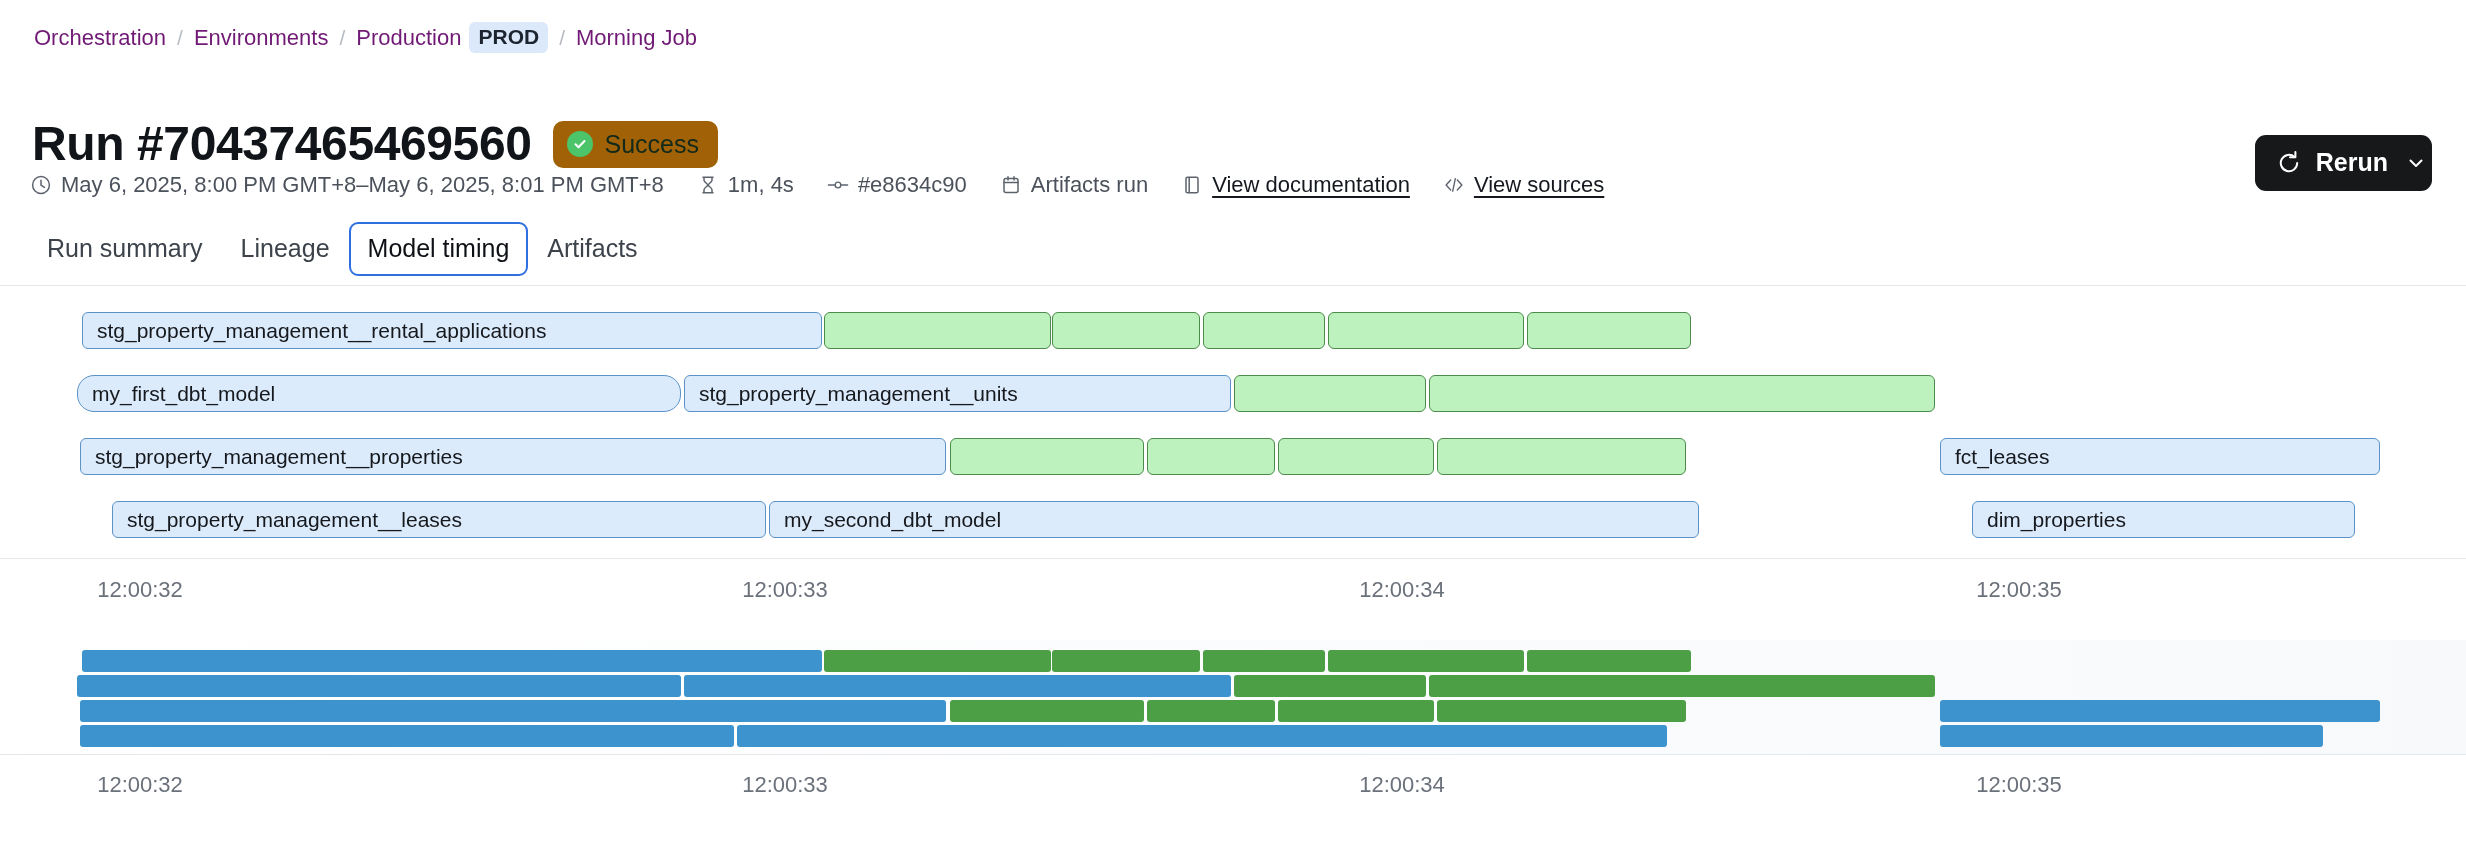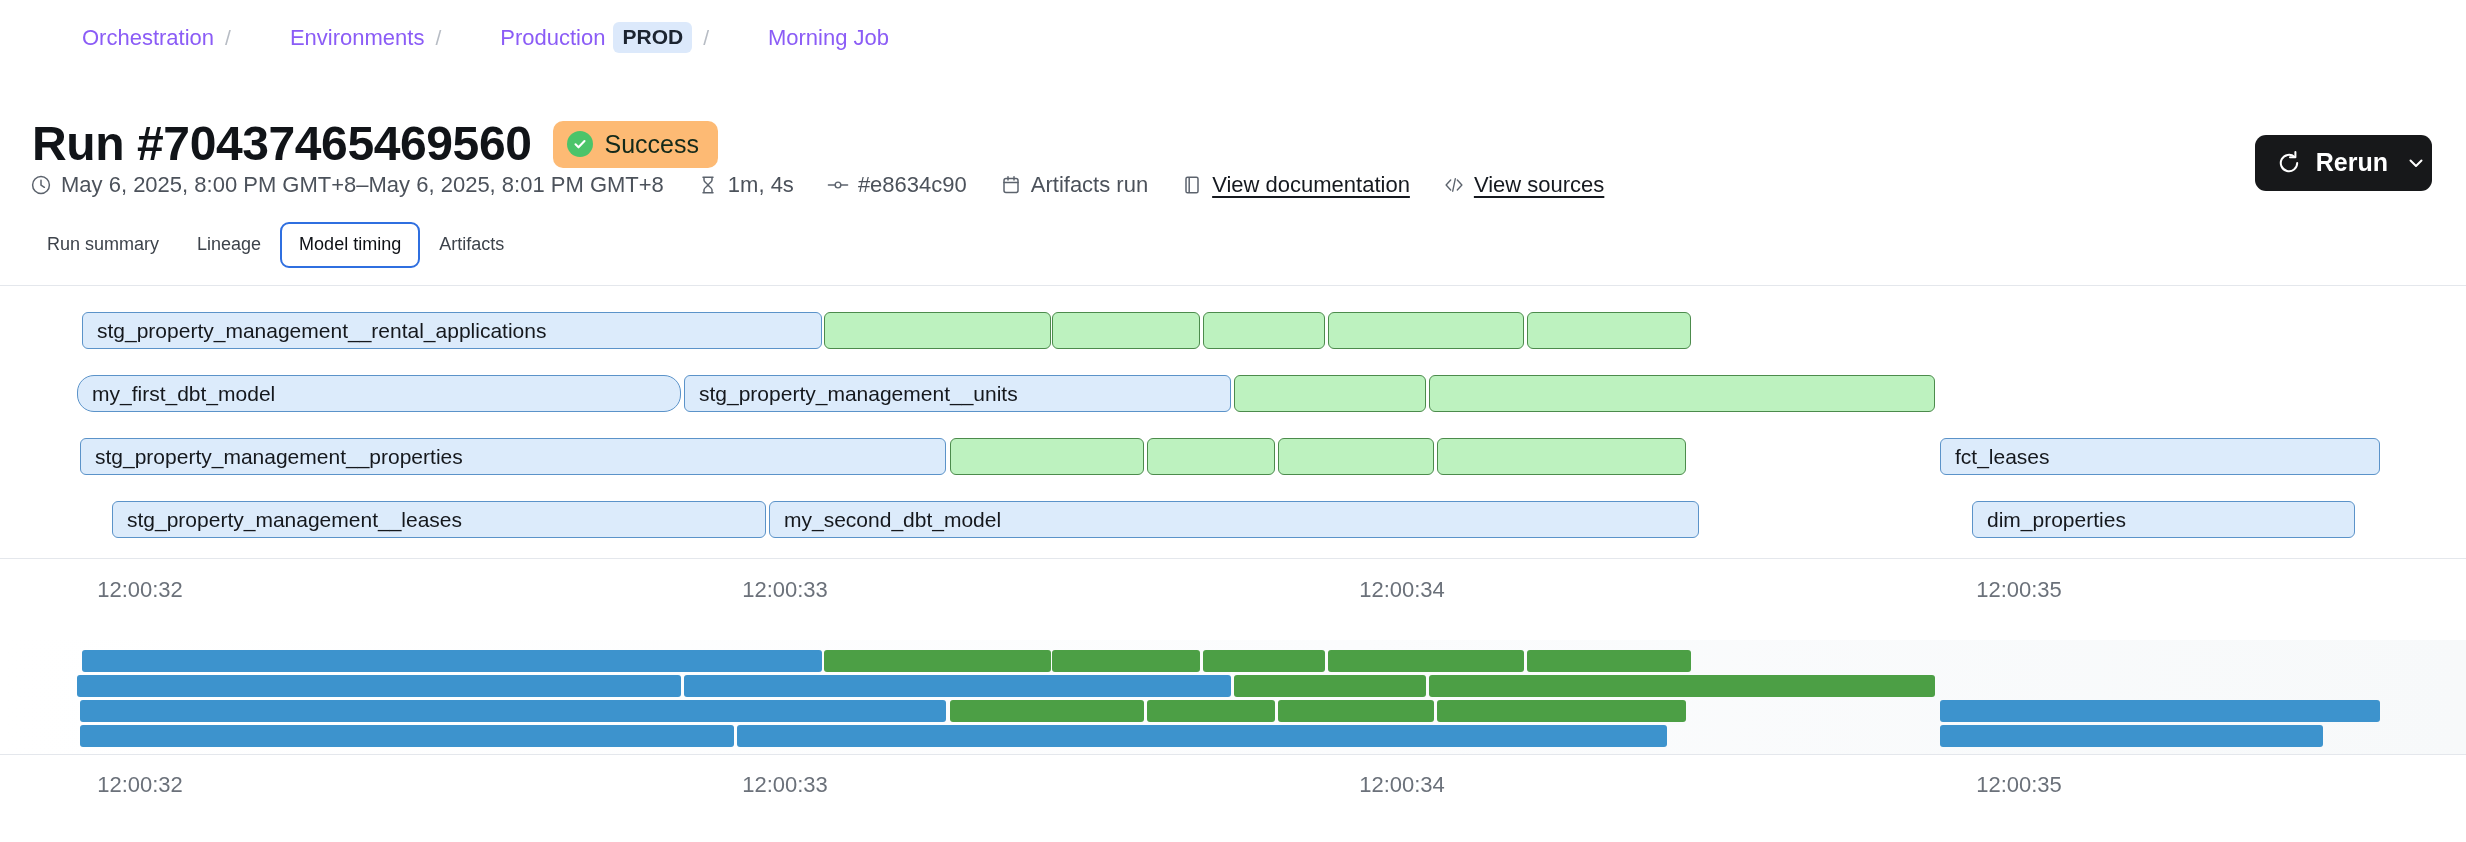--- a/index.html
+++ b/index.html
@@ -13,40 +13,40 @@
     overflow: hidden;
   }
   .page { position: relative; width: 2466px; height: 842px; }
 
   
   .breadcrumb {
     position: absolute; left: 34px; top: 22px;
     display: flex; align-items: center; gap: 0px;
     font-size: 22px; color: #3d4249; white-space: nowrap;
   }
-  .crumb { color: #8b5cf6; margin-left: 48px; }
+  .crumb { color: #701a75; }
   .crumb-sep { color: #b7bcc4; margin: 0 11px; font-size: 21px; }
   .crumb-badge {
     background: #dce9fb; color: #1c2430;
     border-radius: 6px; padding: 3px 9px 4px 9px;
     font-size: 21px; font-weight: 600; margin-left: 8px;
   }
 
   
   .title-row {
     position: absolute; left: 32px; top: 88px;
     display: flex; align-items: center; gap: 22px;
   }
   .page-title {
     font-size: 48px; font-weight: 700; letter-spacing: -0.4px;
     color: #111418; line-height: 1;
   }
   .status-badge {
     display: flex; align-items: center; gap: 11px;
-    background: #fdba74; border-radius: 10px;
+    background: #a16207; border-radius: 10px;
     padding: 9px 19px 9px 14px;
     font-size: 25px; color: #13291a; font-weight: 400;
   }
   .check-circle {
     width: 26px; height: 26px; border-radius: 50%;
     background: #4bc46a; display: inline-flex;
     align-items: center; justify-content: center; flex: none;
   }
   .check-circle svg { display: block; }
 
@@ -74,21 +74,21 @@
     border: none;
     margin-top: 16px;
   }
   .rerun-ico { width: 26px; height: 26px; flex: none; display: block; }
   .rerun-chev { width: 20px; height: 20px; flex: none; display: block; margin-left: 4px; }
 
   
   .tabs {
     position: absolute; left: 28px; top: 222px;
     display: flex; align-items: center; gap: 0px;
-    font-size: 18px;
+    font-size: 25px;
   }
   .tab {
     padding: 10px 17px 11px 17px; color: #3d434b;
     border-radius: 9px; cursor: pointer; white-space: nowrap;
     border: 2px solid transparent;
   }
   .tab.active {
     color: #0d1015; font-weight: 400;
     border: 2px solid #2f6fe0; background: #ffffff;
   }

